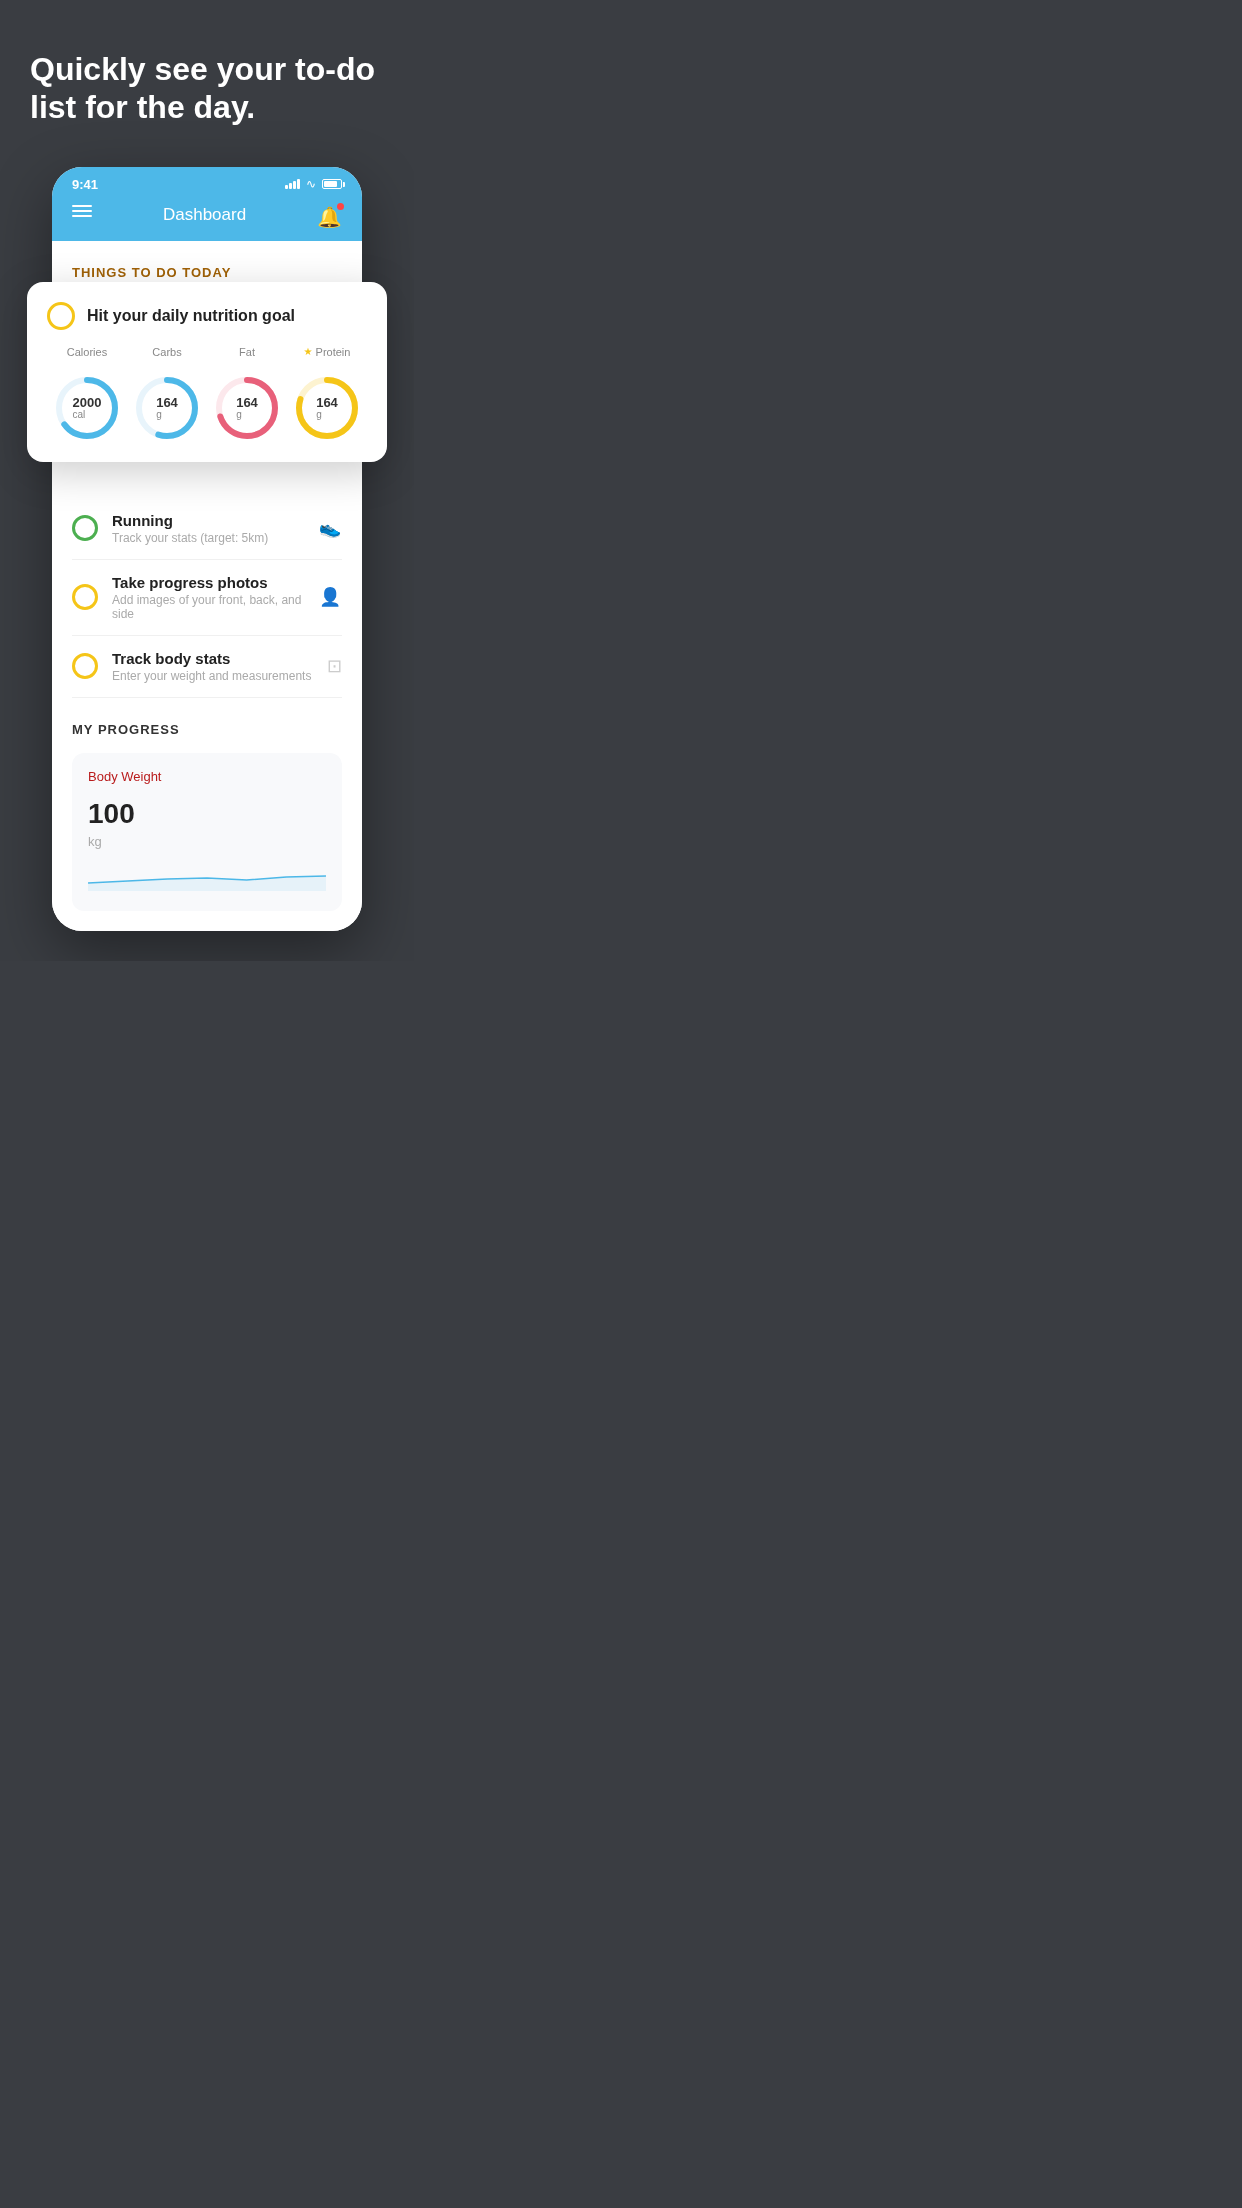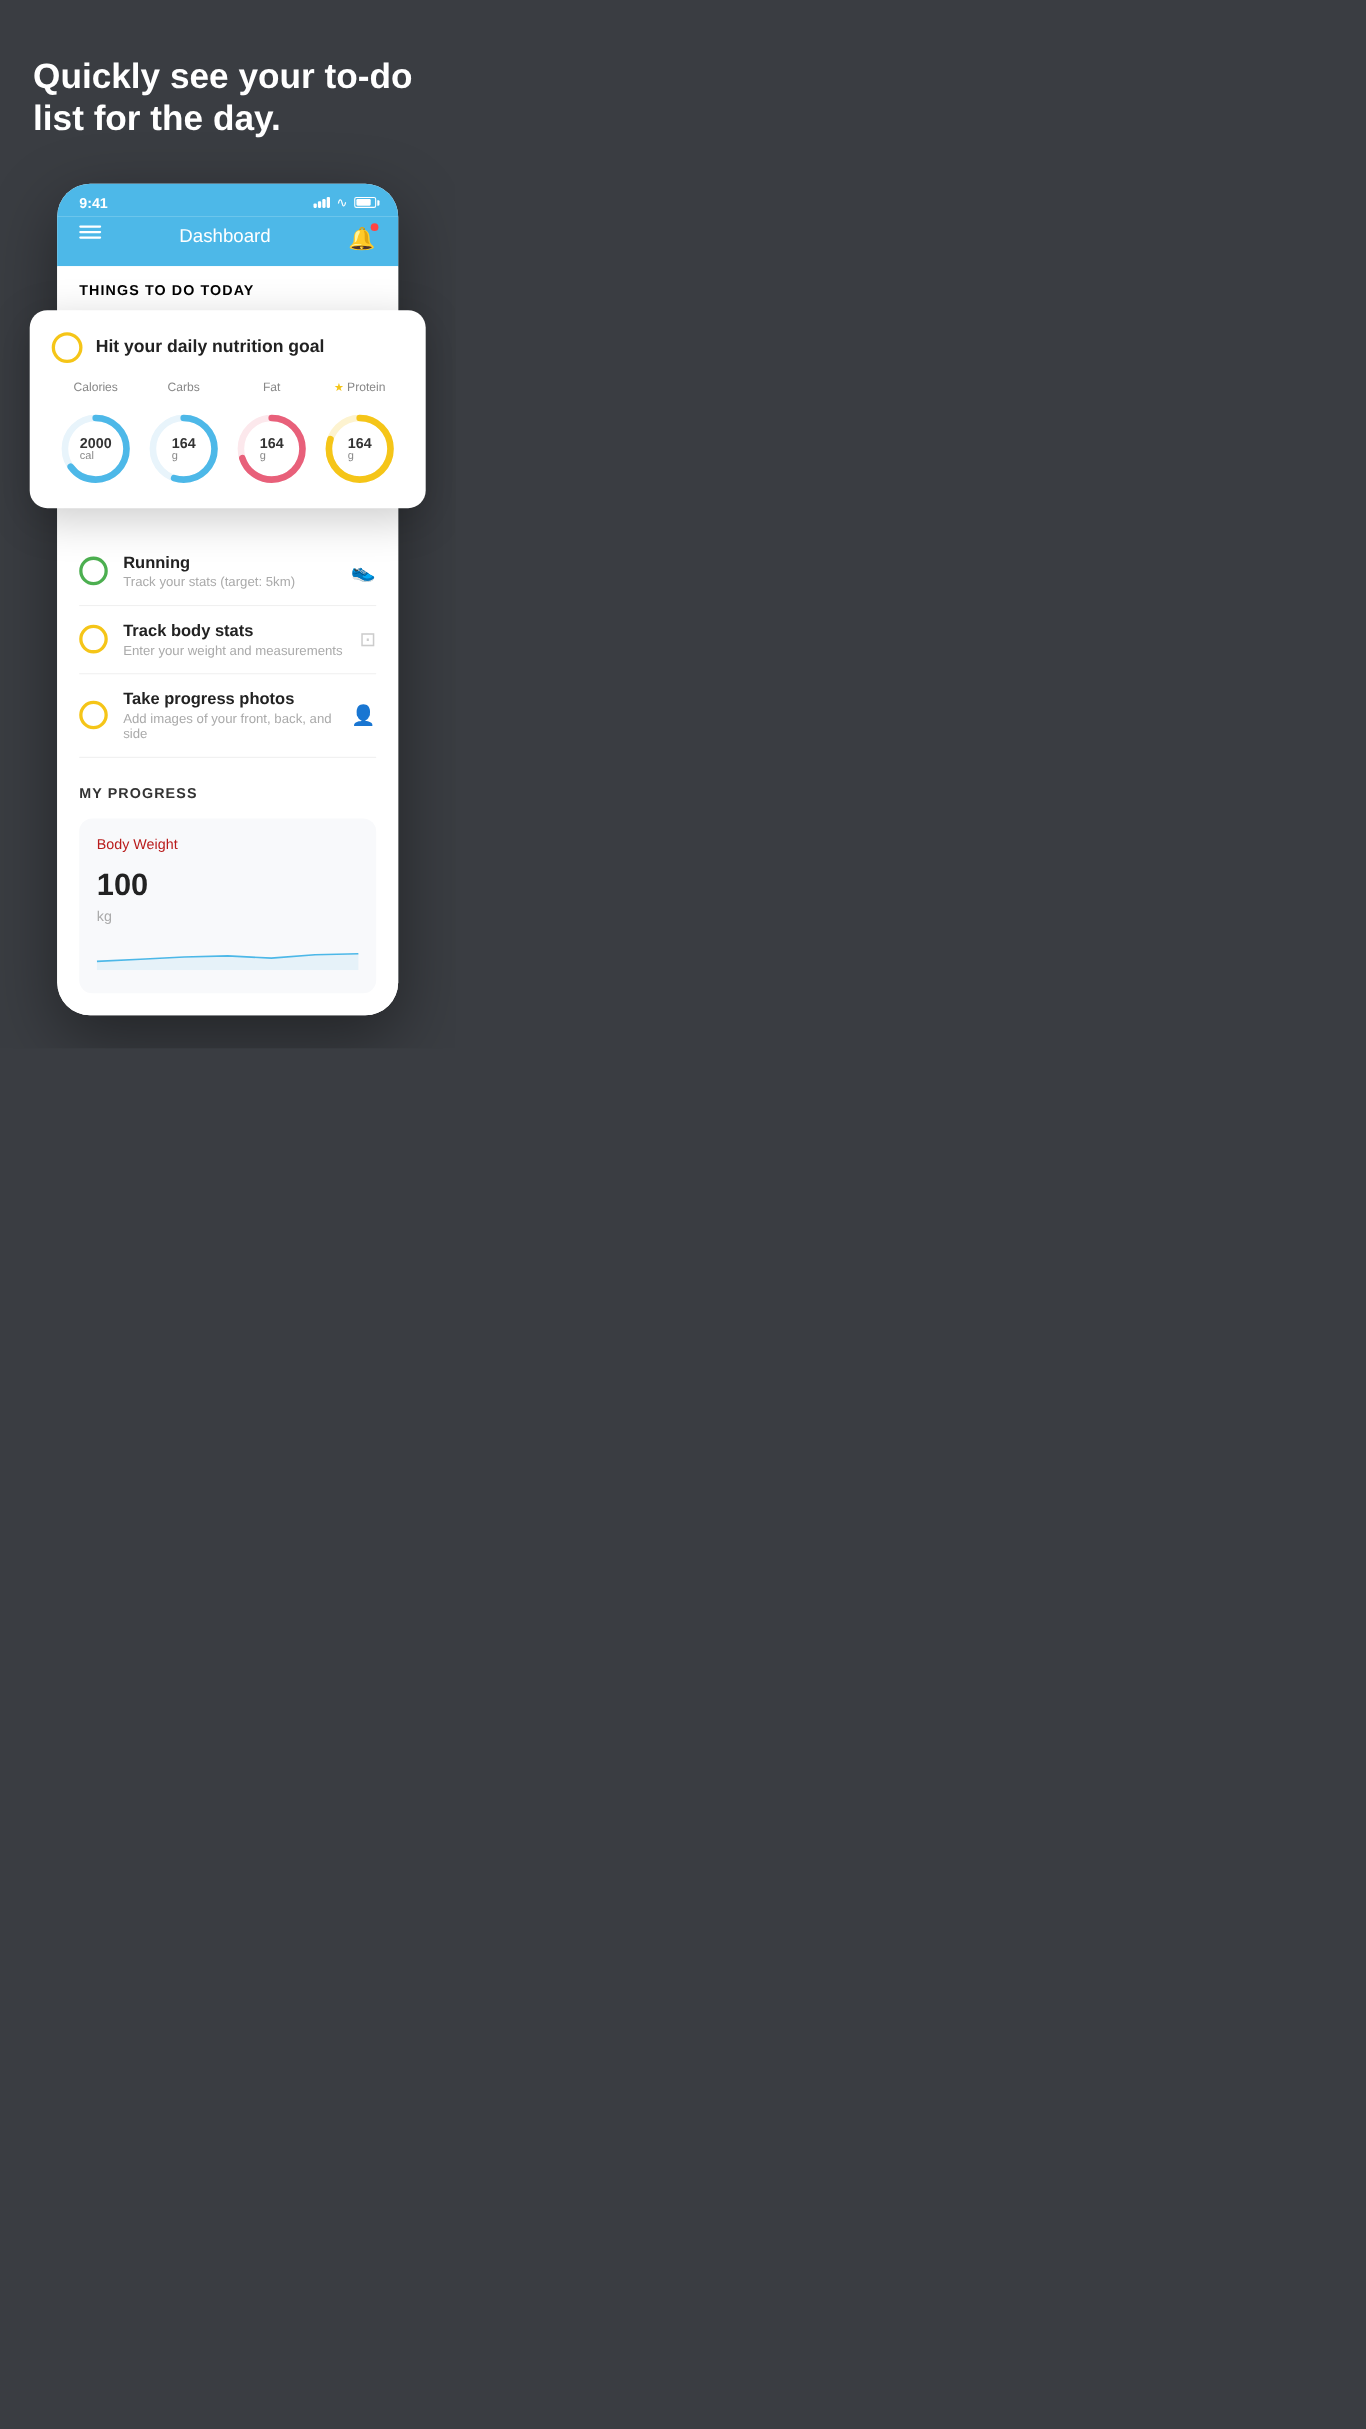--- a/index.html
+++ b/index.html
@@ -155,22 +155,22 @@
     
     .phone-content {
       background: white;
       border-radius: 0 0 30px 30px;
     }
 
     .section-title {
       font-size: 13px;
       font-weight: 800;
       letter-spacing: 1px;
-      color: #000000;
-      padding: 14px 20px 8px;
+      color: #a16207;
+      padding: 24px 20px 8px;
     }
 
     
     .floating-card {
       position: absolute;
       top: 115px;
       left: -25px;
       right: -25px;
       background: white;
       border-radius: 16px;
@@ -425,33 +425,33 @@
           <div class="todo-text">
             <div class="todo-main">Running</div>
             <div class="todo-sub">Track your stats (target: 5km)</div>
           </div>
           <div class="todo-icon">👟</div>
         </div>
 
         <div class="todo-item">
           <div class="todo-circle-yellow"></div>
           <div class="todo-text">
-            <div class="todo-main">Track body stats</div>
-            <div class="todo-sub">Enter your weight and measurements</div>
-          </div>
-          <div class="todo-icon">⊡</div>
+            <div class="todo-main">Take progress photos</div>
+            <div class="todo-sub">Add images of your front, back, and side</div>
+          </div>
+          <div class="todo-icon">👤</div>
         </div>
 
         <div class="todo-item">
           <div class="todo-circle-yellow"></div>
           <div class="todo-text">
-            <div class="todo-main">Take progress photos</div>
-            <div class="todo-sub">Add images of your front, back, and side</div>
-          </div>
-          <div class="todo-icon">👤</div>
+            <div class="todo-main">Track body stats</div>
+            <div class="todo-sub">Enter your weight and measurements</div>
+          </div>
+          <div class="todo-icon">⊡</div>
         </div>
 
       </div>
 
       <div class="progress-section">
         <div class="progress-title">MY PROGRESS</div>
         <div class="progress-cards">
 
           <div class="progress-card">
             <div class="progress-card-title">Body Weight</div>

